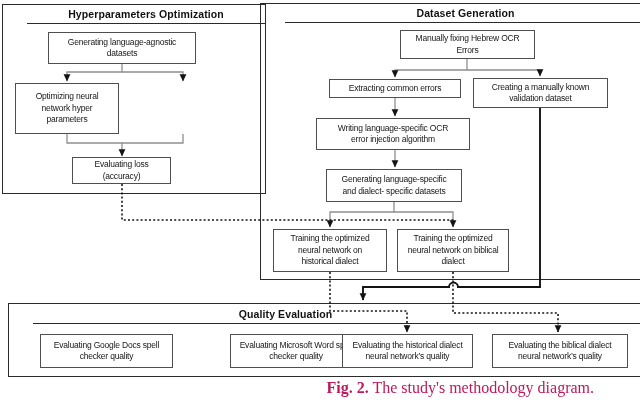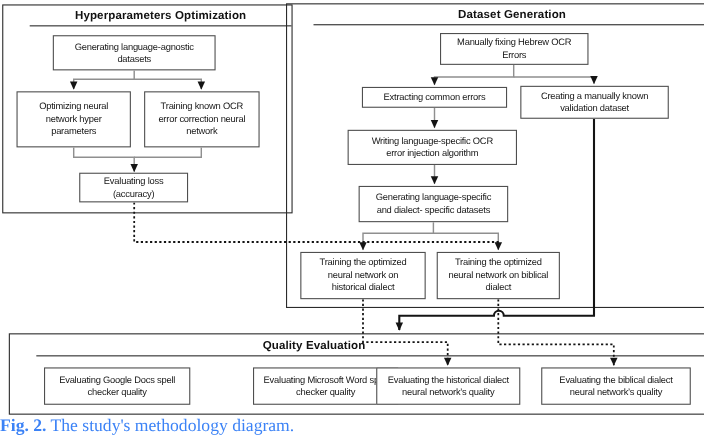--- a/index.html
+++ b/index.html
@@ -29,22 +29,22 @@
   .wb{stroke:var(--wire-black);stroke-width:1.9;}
   .wd{stroke:var(--wire-black);stroke-width:1.6;stroke-dasharray:2 2.2;}
   #arw path{fill:var(--wire-black);stroke:none;}
   .node{
     position:absolute;border:1.2px solid var(--node-border);background:var(--background);
     display:flex;align-items:center;justify-content:center;text-align:center;
     font-size:8.5px;line-height:11.5px;letter-spacing:-0.2px;white-space:pre;
     box-sizing:border-box;
   }
   #caption{
-    position:absolute;left:0;top:379px;width:594px;text-align:left;
-    font-family:"Liberation Serif", serif;font-size:16px;color:#3b82f6;
+    position:absolute;left:0;top:379px;width:594px;text-align:right;
+    font-family:"Liberation Serif", serif;font-size:16px;color:#be185d;
   }
   #caption .fig-label{font-weight:bold;}
 </style>
 </head>
 <body>
 
 <div id="stage">
 
   <div class="panel" style="left:2px;top:4px;width:238px;height:188px;">
     <div class="panel-title" style="height:18px;">Hyperparameters Optimization</div>
@@ -85,23 +85,20 @@
     <path class="wd" d="M453,272 V313 H558 V332" marker-end="url(#arw)"></path>
   </svg>
 
   <div class="node" style="left:15px;top:83px;width:104px;height:51px;">Optimizing neural
 network hyper
 parameters</div>
 
   <div class="node" style="left:48px;top:32px;width:148px;height:32px;">Generating language-agnostic
 datasets</div>
 
-  <div class="node" style="left:131px;top:83px;width:105px;height:51px;">Training known OCR
-error correction neural
-network</div>
 
   <div class="node" style="left:72px;top:157px;width:99px;height:27px;">Evaluating loss
 (accuracy)</div>
 
   <div class="node" style="left:400px;top:30px;width:135px;height:29px;">Manually fixing Hebrew OCR
 Errors</div>
 
   <div class="node" style="left:329px;top:79px;width:132px;height:19px;">Extracting common errors</div>
 
   <div class="node" style="left:473px;top:78px;width:135px;height:30px;">Creating a manually known

